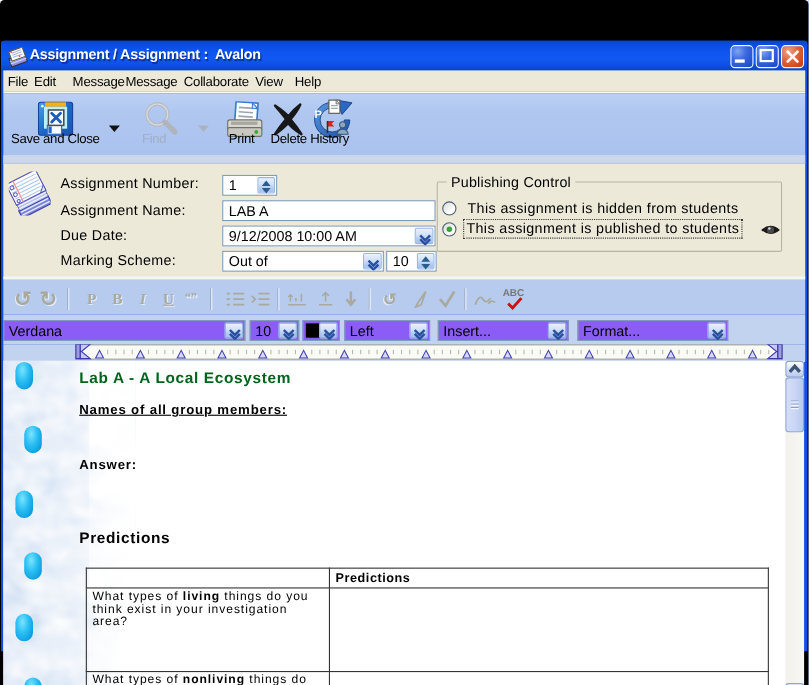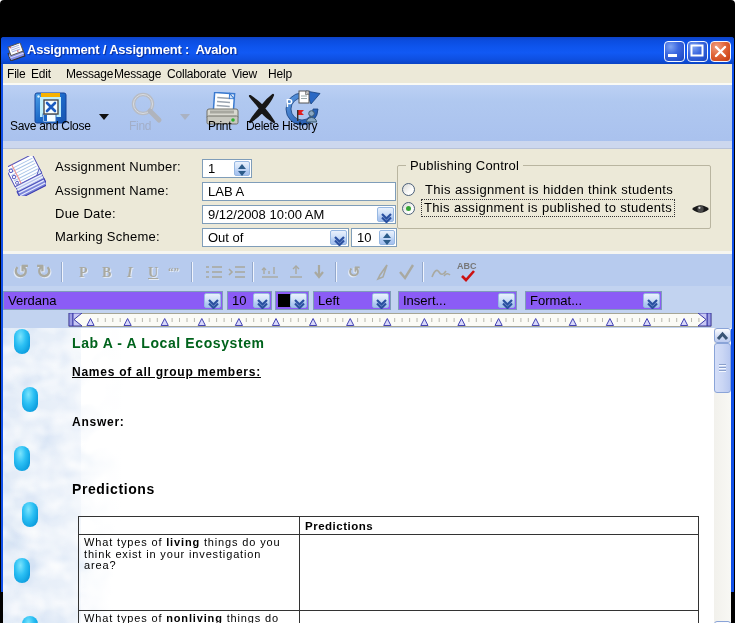--- a/index.html
+++ b/index.html
@@ -234,21 +234,21 @@
     <div class="field" style="left:348px;top:79px;width:46px;height:19px;">
           <span class="tx">10</span>
       <div class="spbtn"><svg width="14" height="16">
               <path d="M7 2 L11 7 L3 7 Z" fill="#2c5c8a"></path>
               <path d="M7 14 L11 9 L3 9 Z" fill="#2c5c8a"></path>
             </svg></div>
         </div>
     <div id="pubbox">
       <div class="cap">Publishing Control</div>
       <div class="radio" style="left:4px;top:17px;"></div>
-      <div class="ptext" style="left:27px;top:16px;">This assignment is hidden think students</div>
+      <div class="ptext" style="left:27px;top:16px;">This assignment is hidden from students</div>
       <div class="radio" style="left:4px;top:36px;">
             <div class="dot"></div>
           </div>
       <div class="ptext" style="left:23px;top:33px;border:1px dotted #333;padding:0 2px 1px 2px;">This assignment is published to students</div>
       <svg style="position:absolute;left:293px;top:37px;" width="19" height="12" viewBox="0 0 19 12">
         <path d="M1 6 Q9.5 -1.5 18 6 Q9.5 13.5 1 6 Z" fill="#1a1a1a"></path>
         <circle cx="9.5" cy="6" r="3.2" fill="#4a4a4a"></circle>
             <circle cx="8.4" cy="4.8" r="1.1" fill="#d8d8d8"></circle>
       </svg>
     </div>

